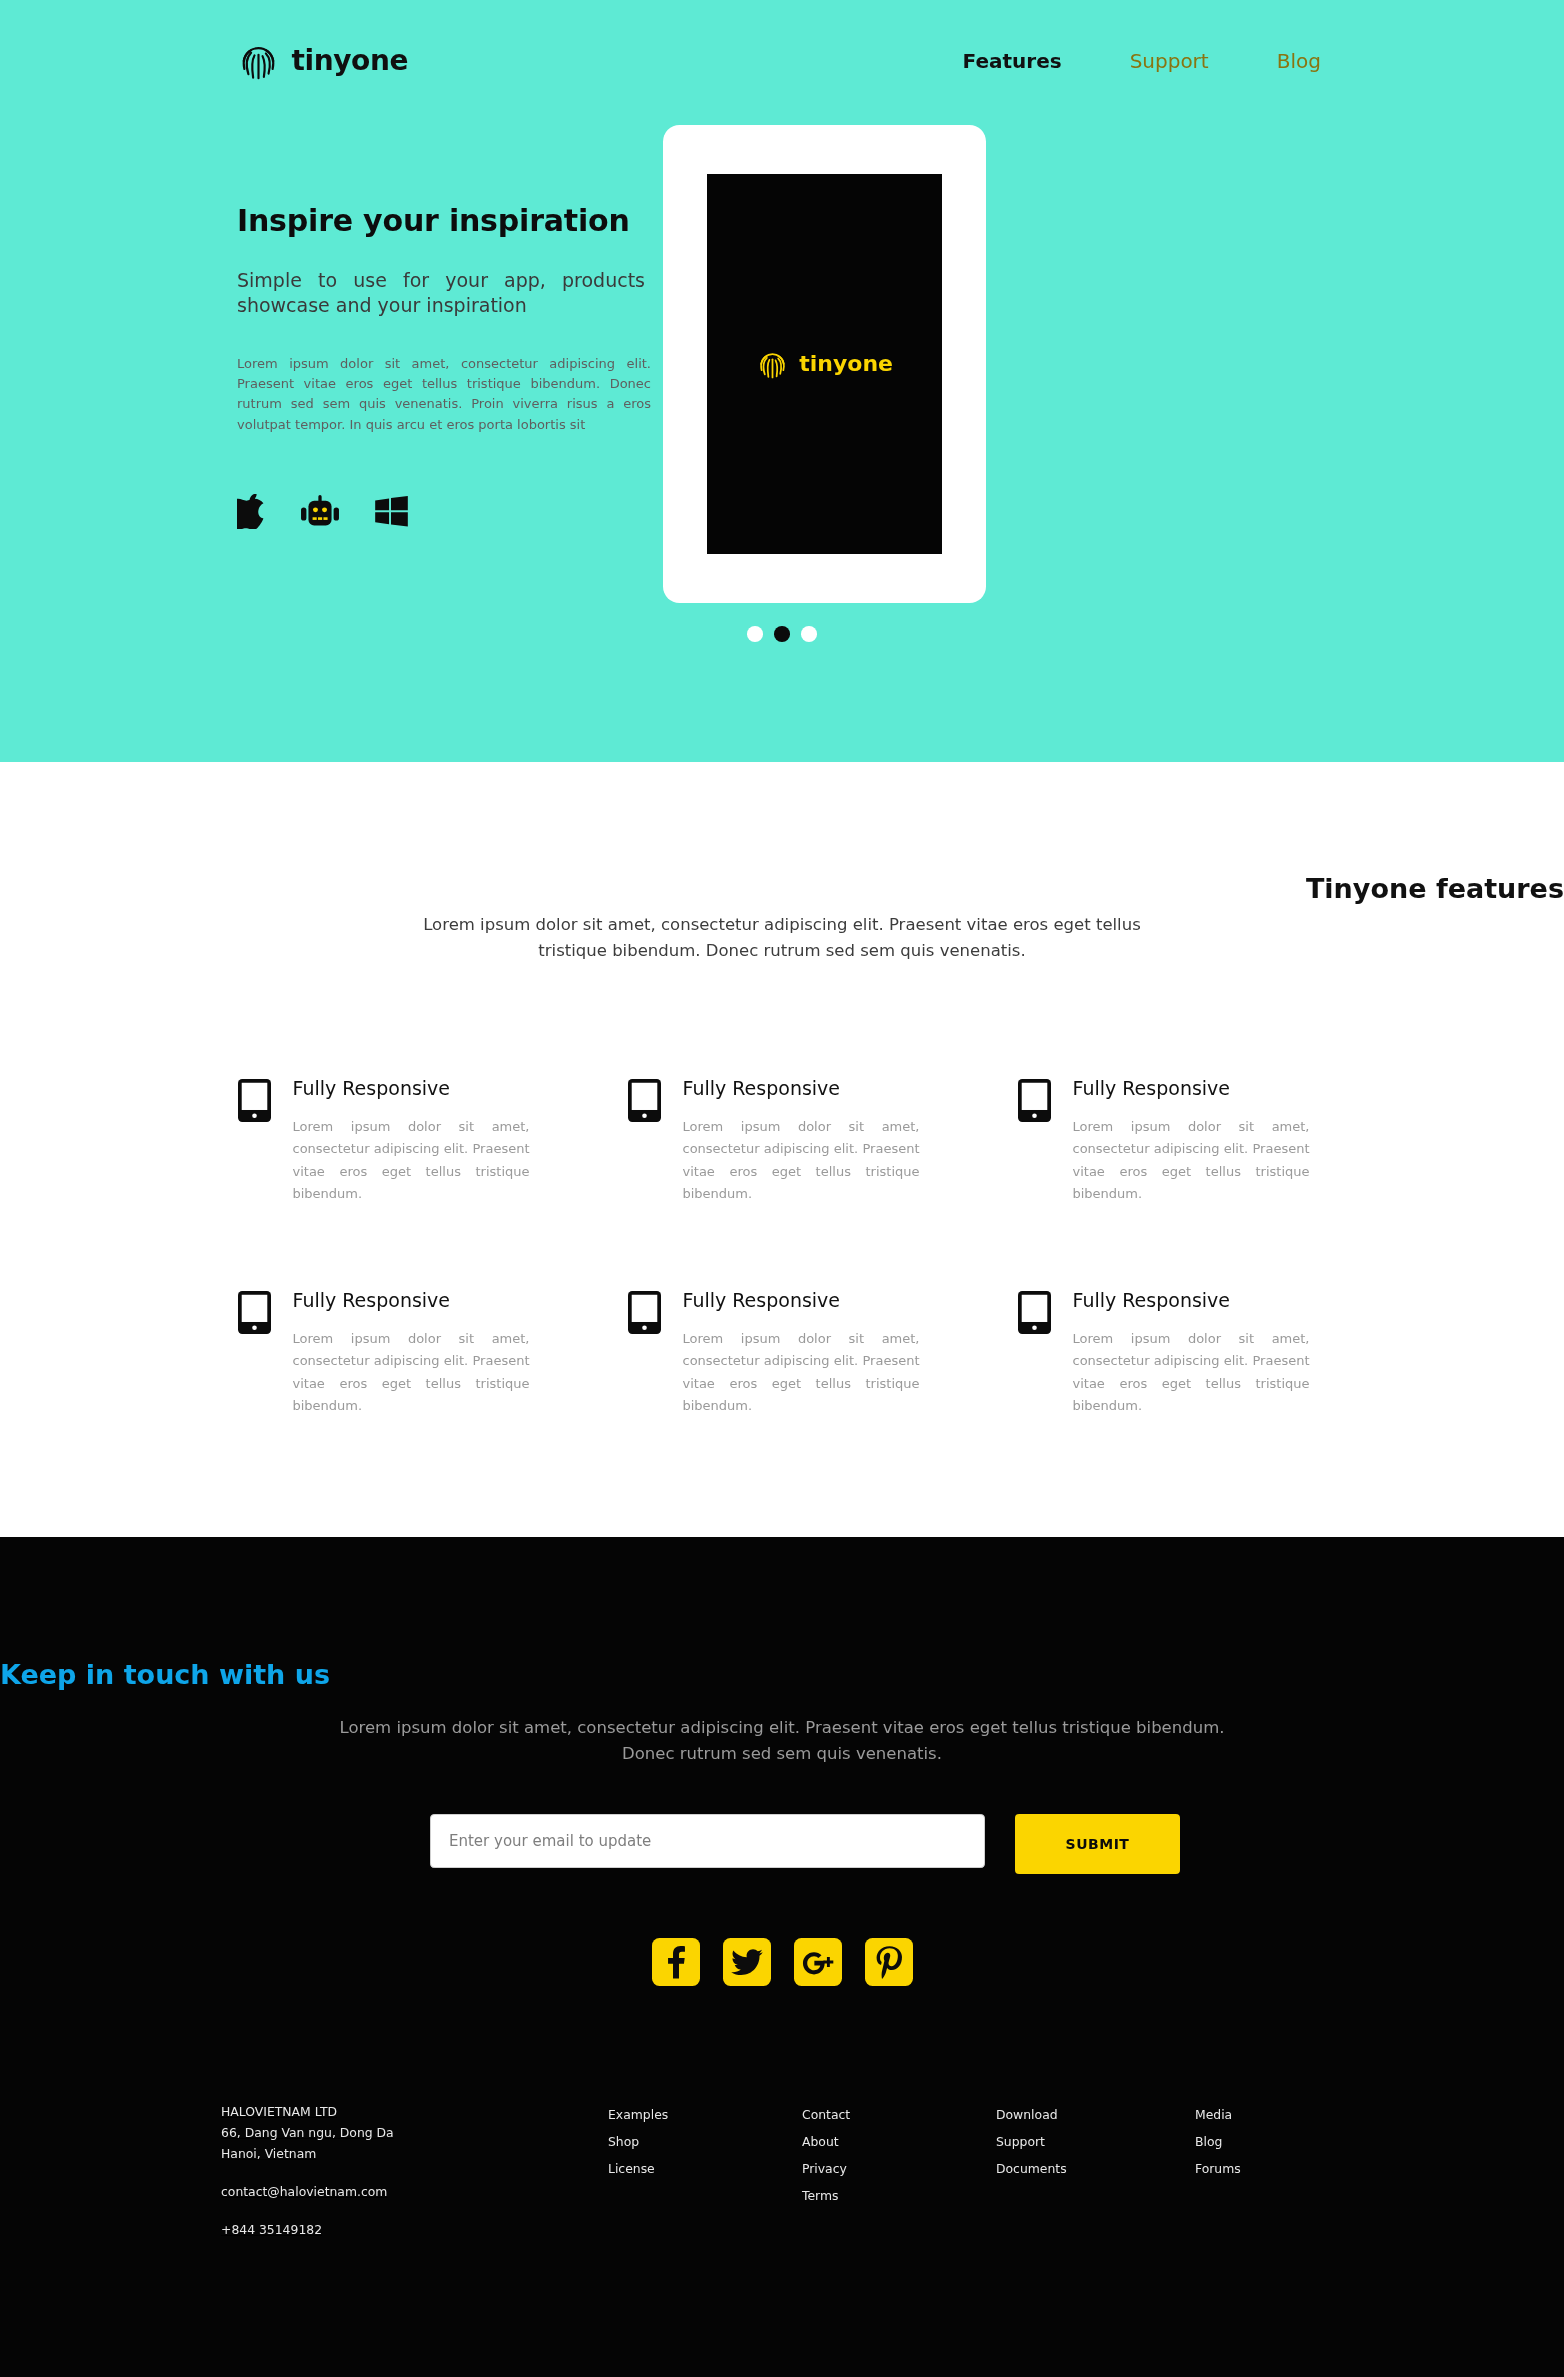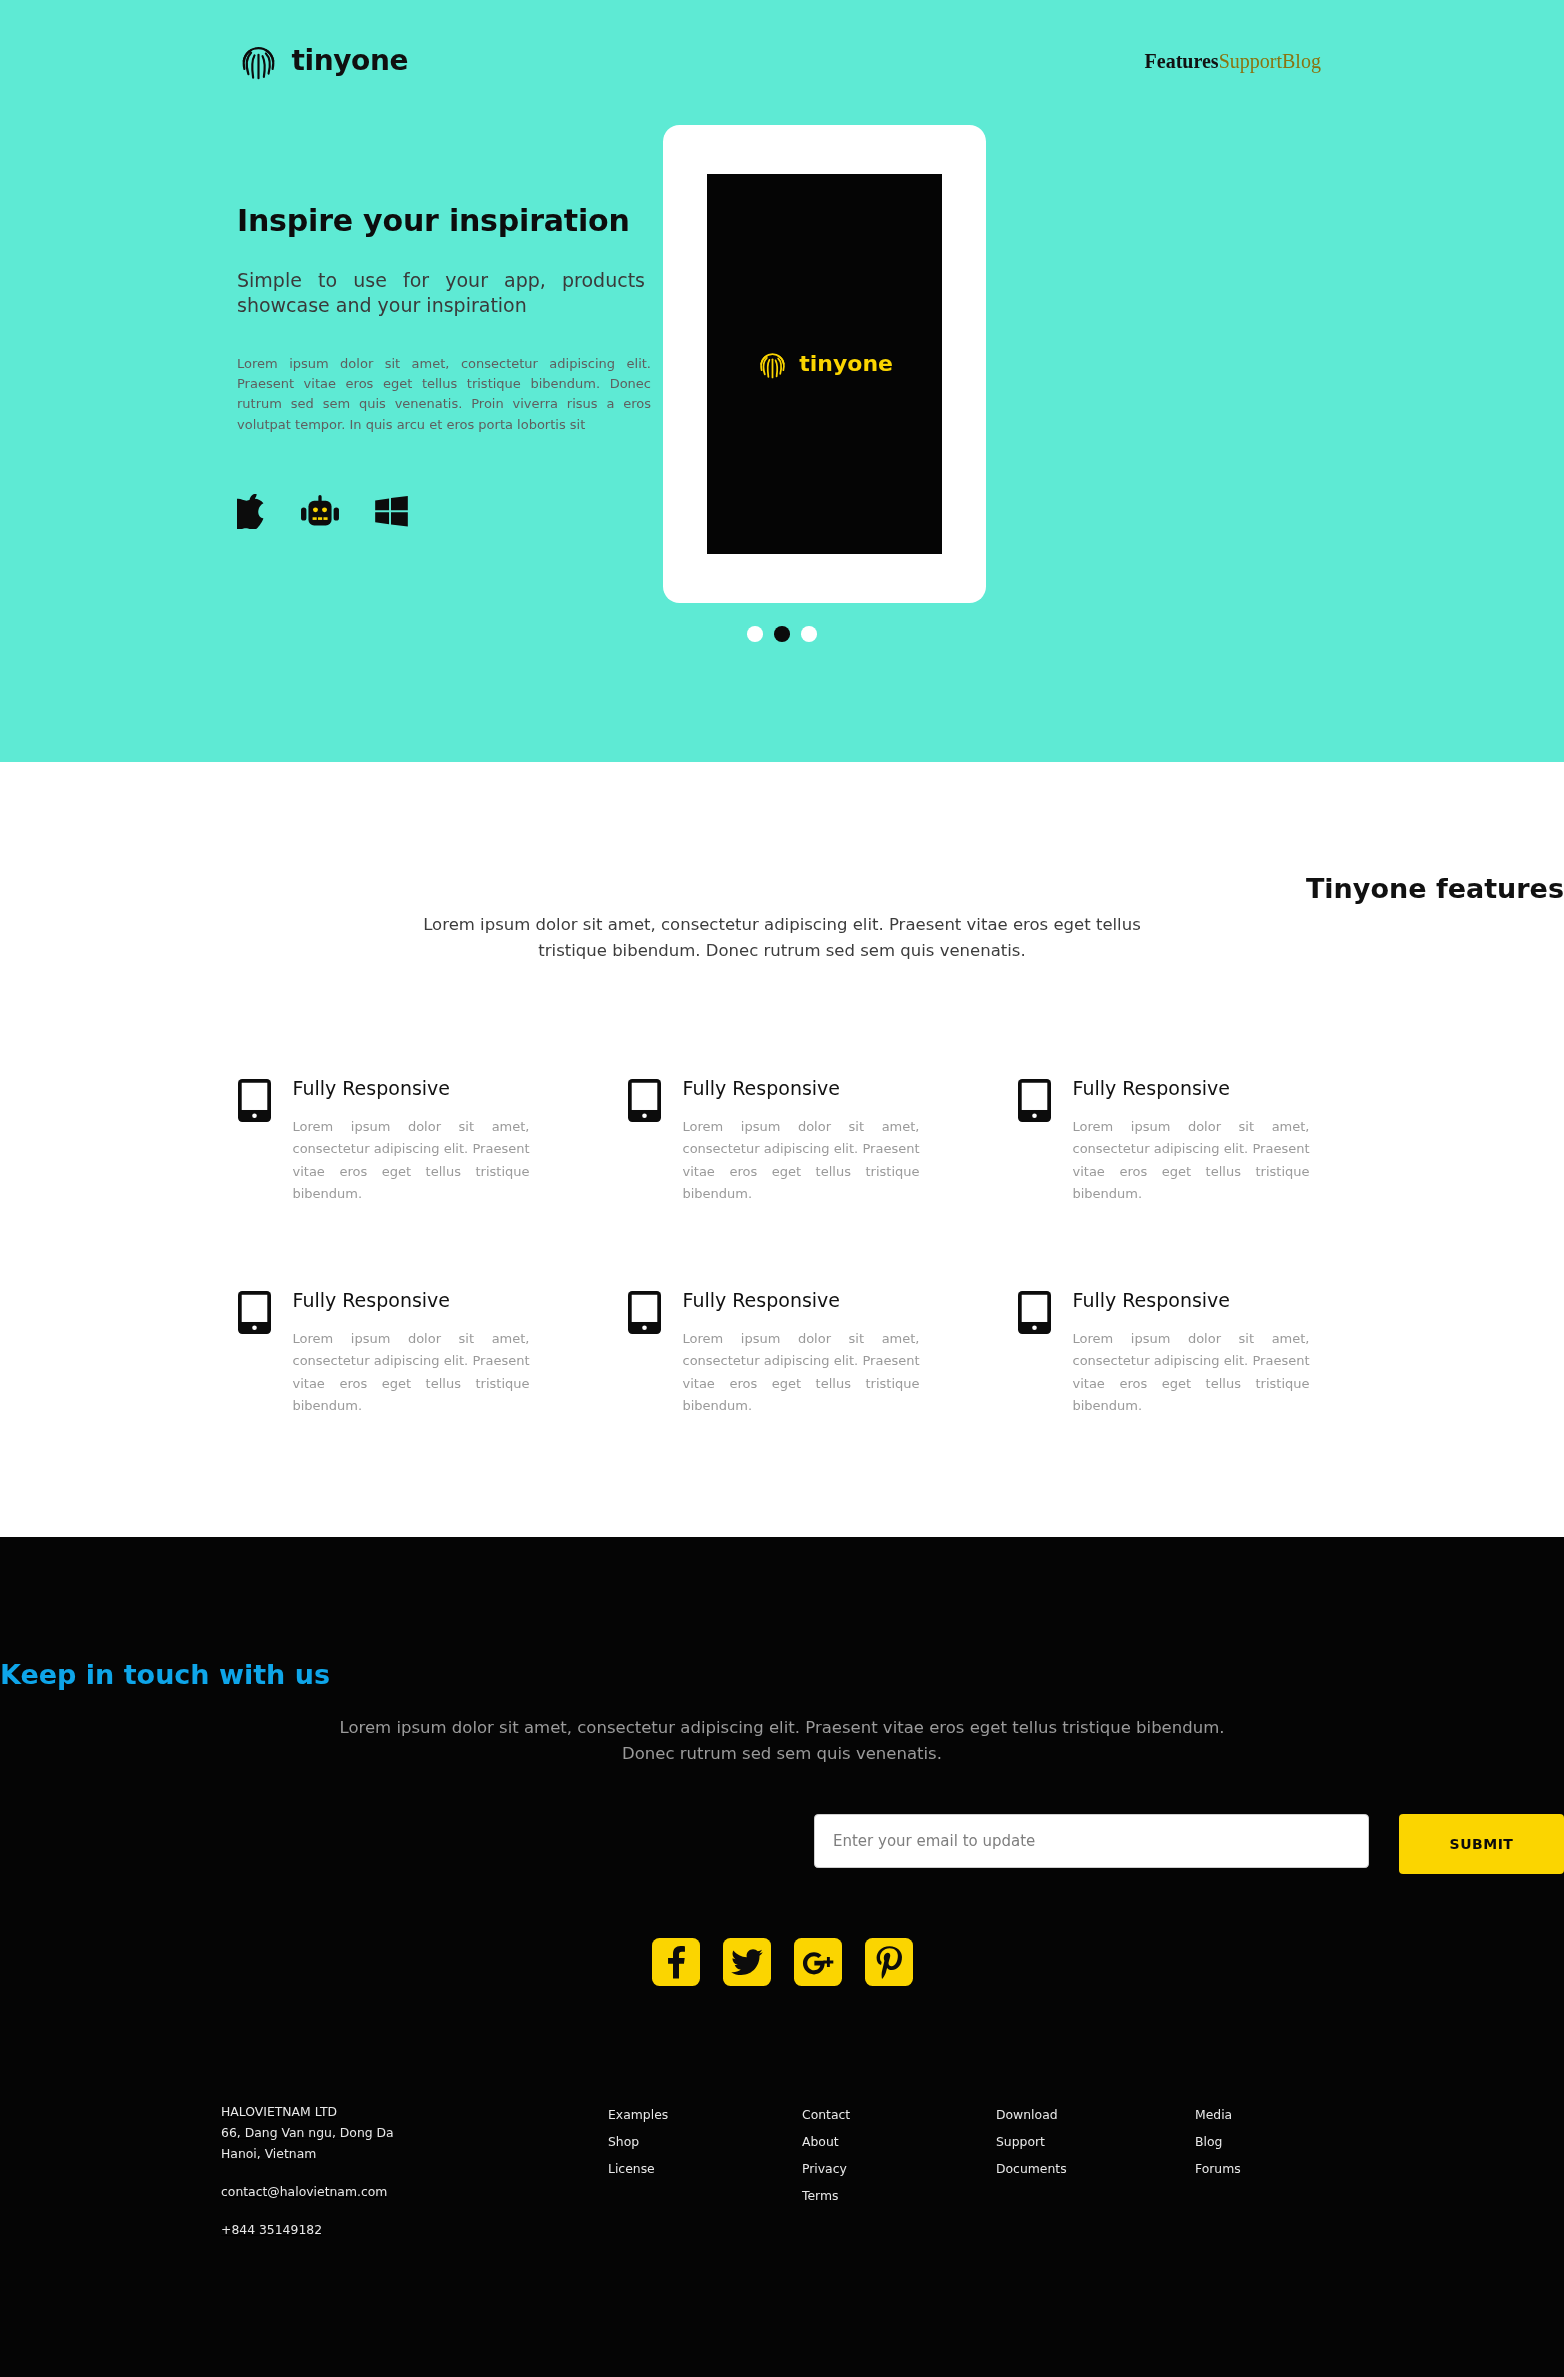--- a/index.html
+++ b/index.html
@@ -33,22 +33,22 @@
   .brand-name {
     font-size: 28px;
     font-weight: 700;
     color: #101010;
     letter-spacing: -0.4px;
     line-height: 1;
   }
   .nav-links {
     display: flex;
     align-items: center;
+    gap: 68px;
     padding-right: 4.1px;
-    font-family: Liberation Serif, serif;
   }
   .nav-link {
     font-size: 20px;
     line-height: 1;
     color: #8a7410;
     text-decoration: none;
     cursor: pointer;
   }
   .nav-link.active { color: #111111; font-weight: 700; }
 
@@ -205,21 +205,21 @@
   .contact-sub {
     text-align: center;
     font-size: 16.5px;
     color: #9b9b9b;
     line-height: 1.6;
     width: 906px;
     margin: 0 auto 46px auto;
   }
   .subscribe {
     display: flex;
-    justify-content: flex-end;
+    justify-content: center;
     gap: 30px;
     padding-left: 46px;
   }
   .email-input {
     width: 555px;
     height: 54px;
     border: 0.8px solid #cfcfcf;
     border-radius: 4.1px;
     background: #ffffff;
     padding: 0 18px;

